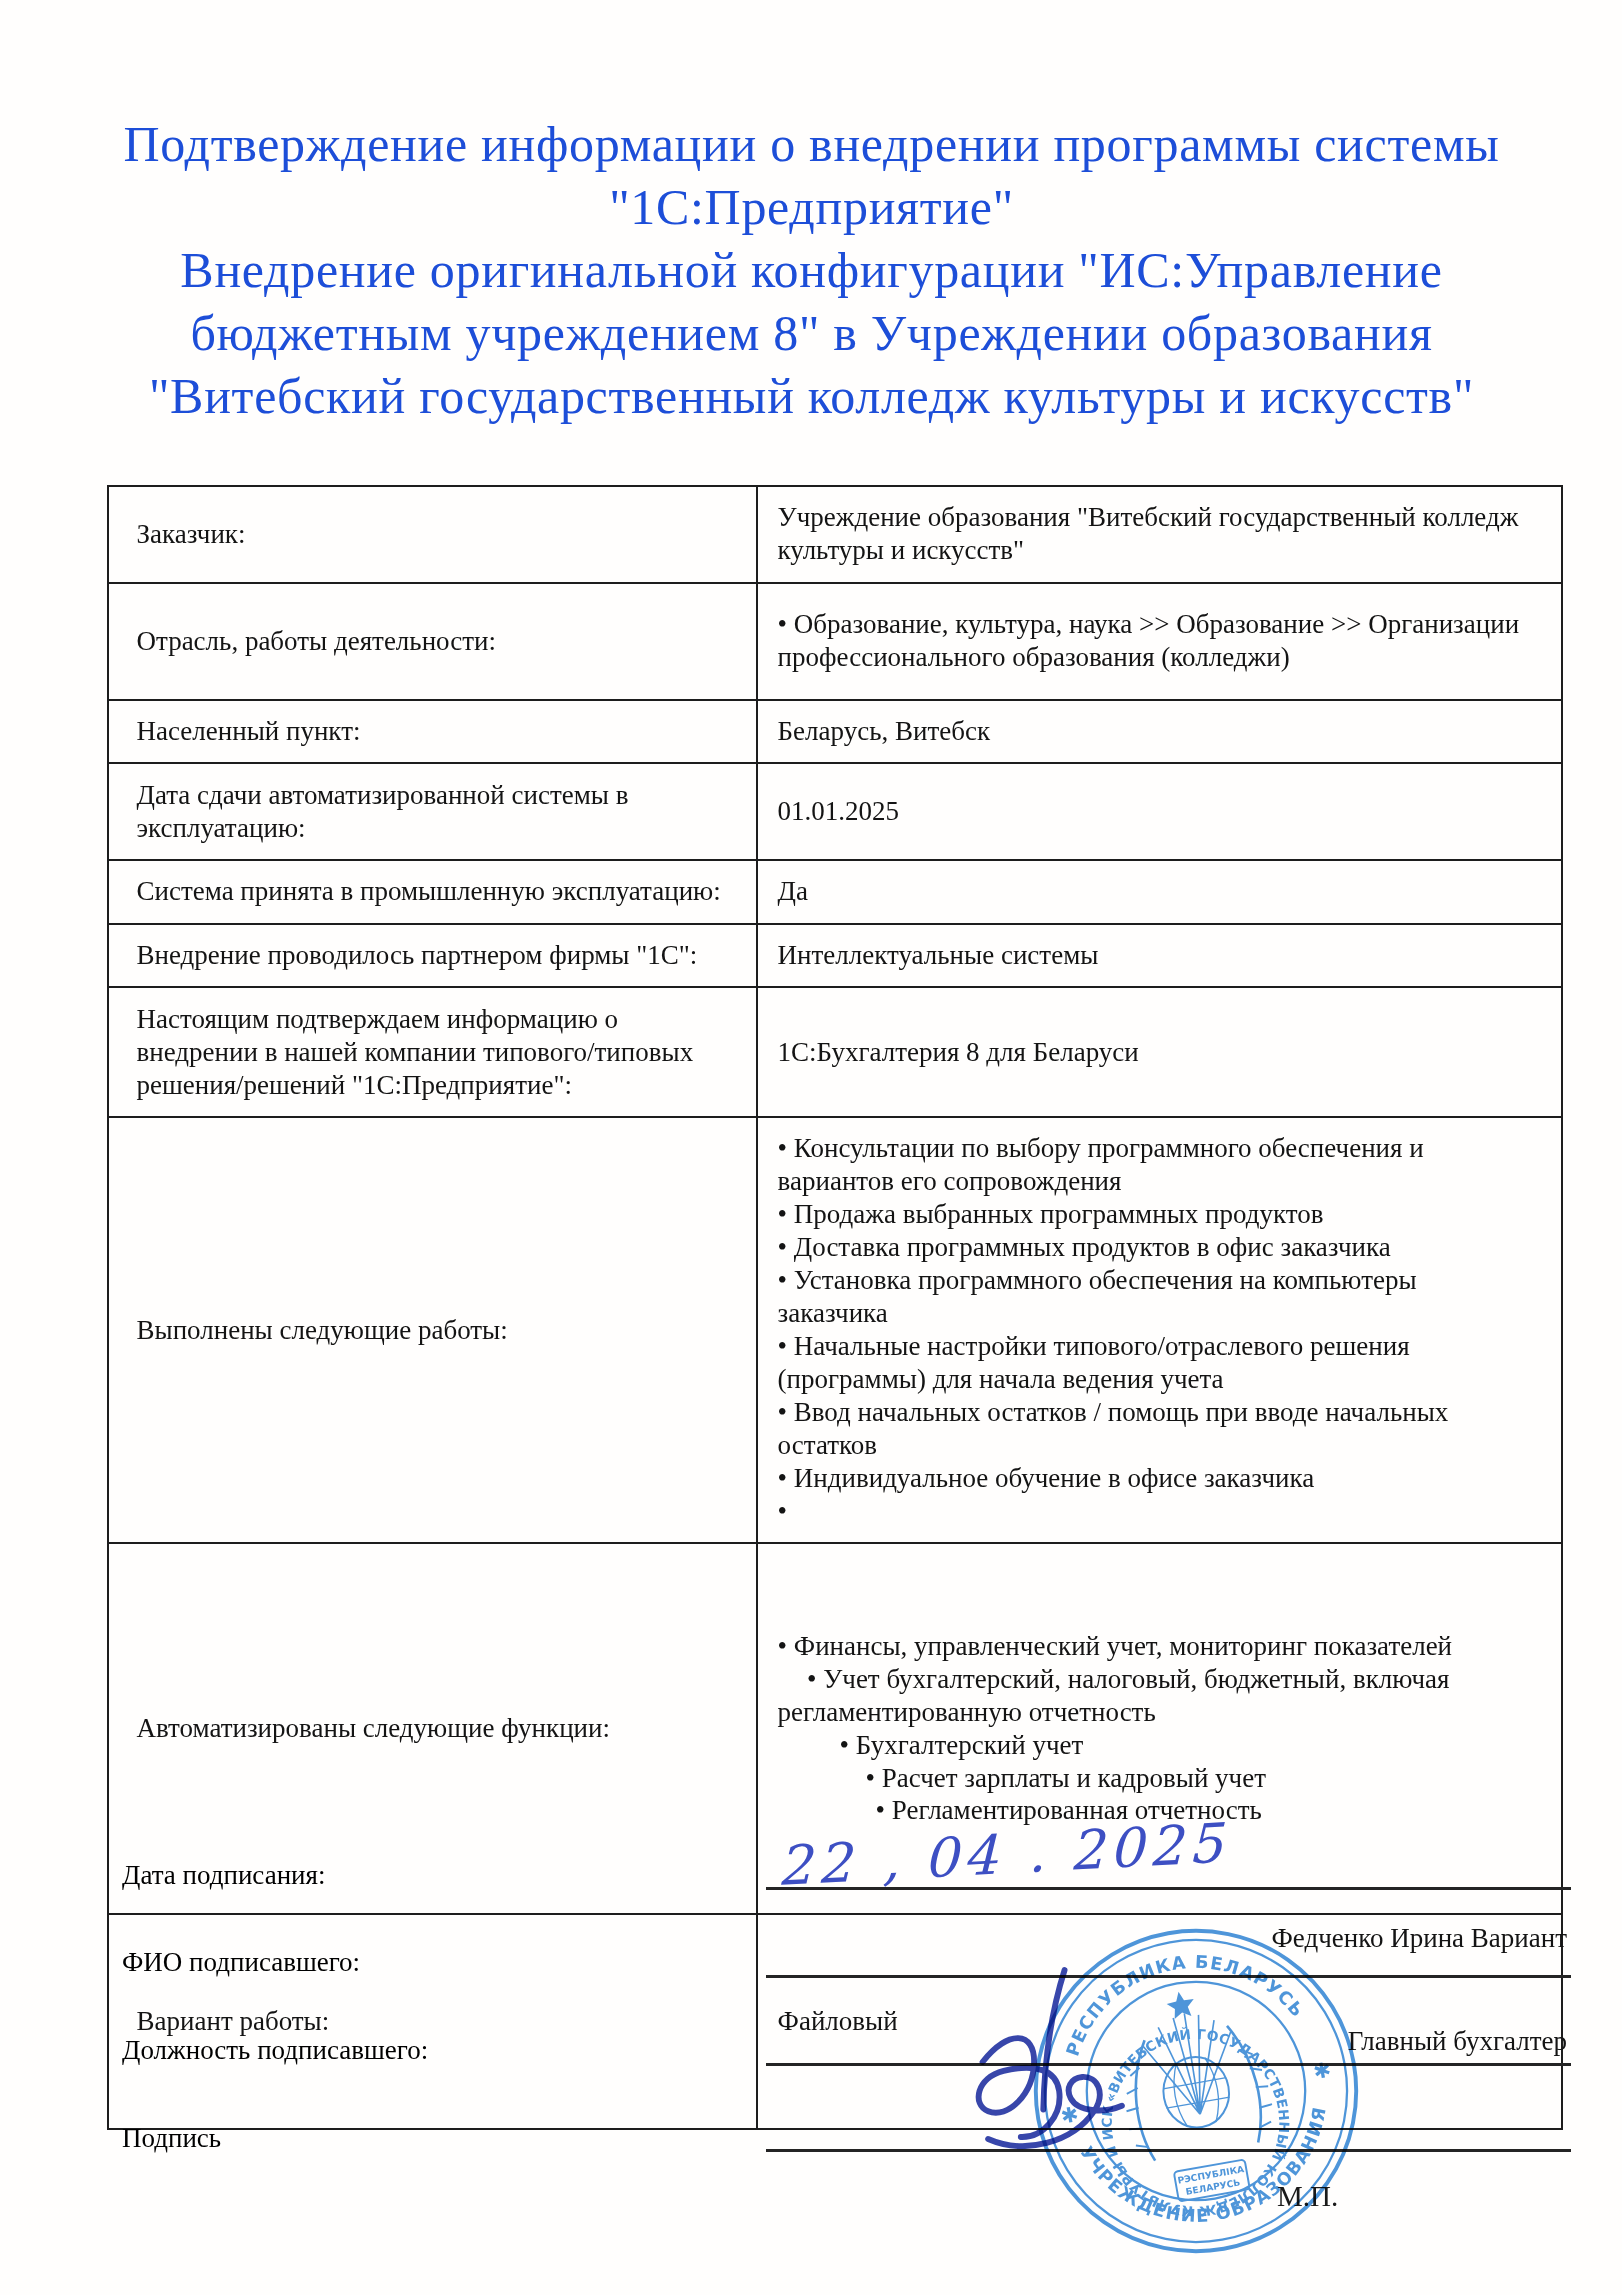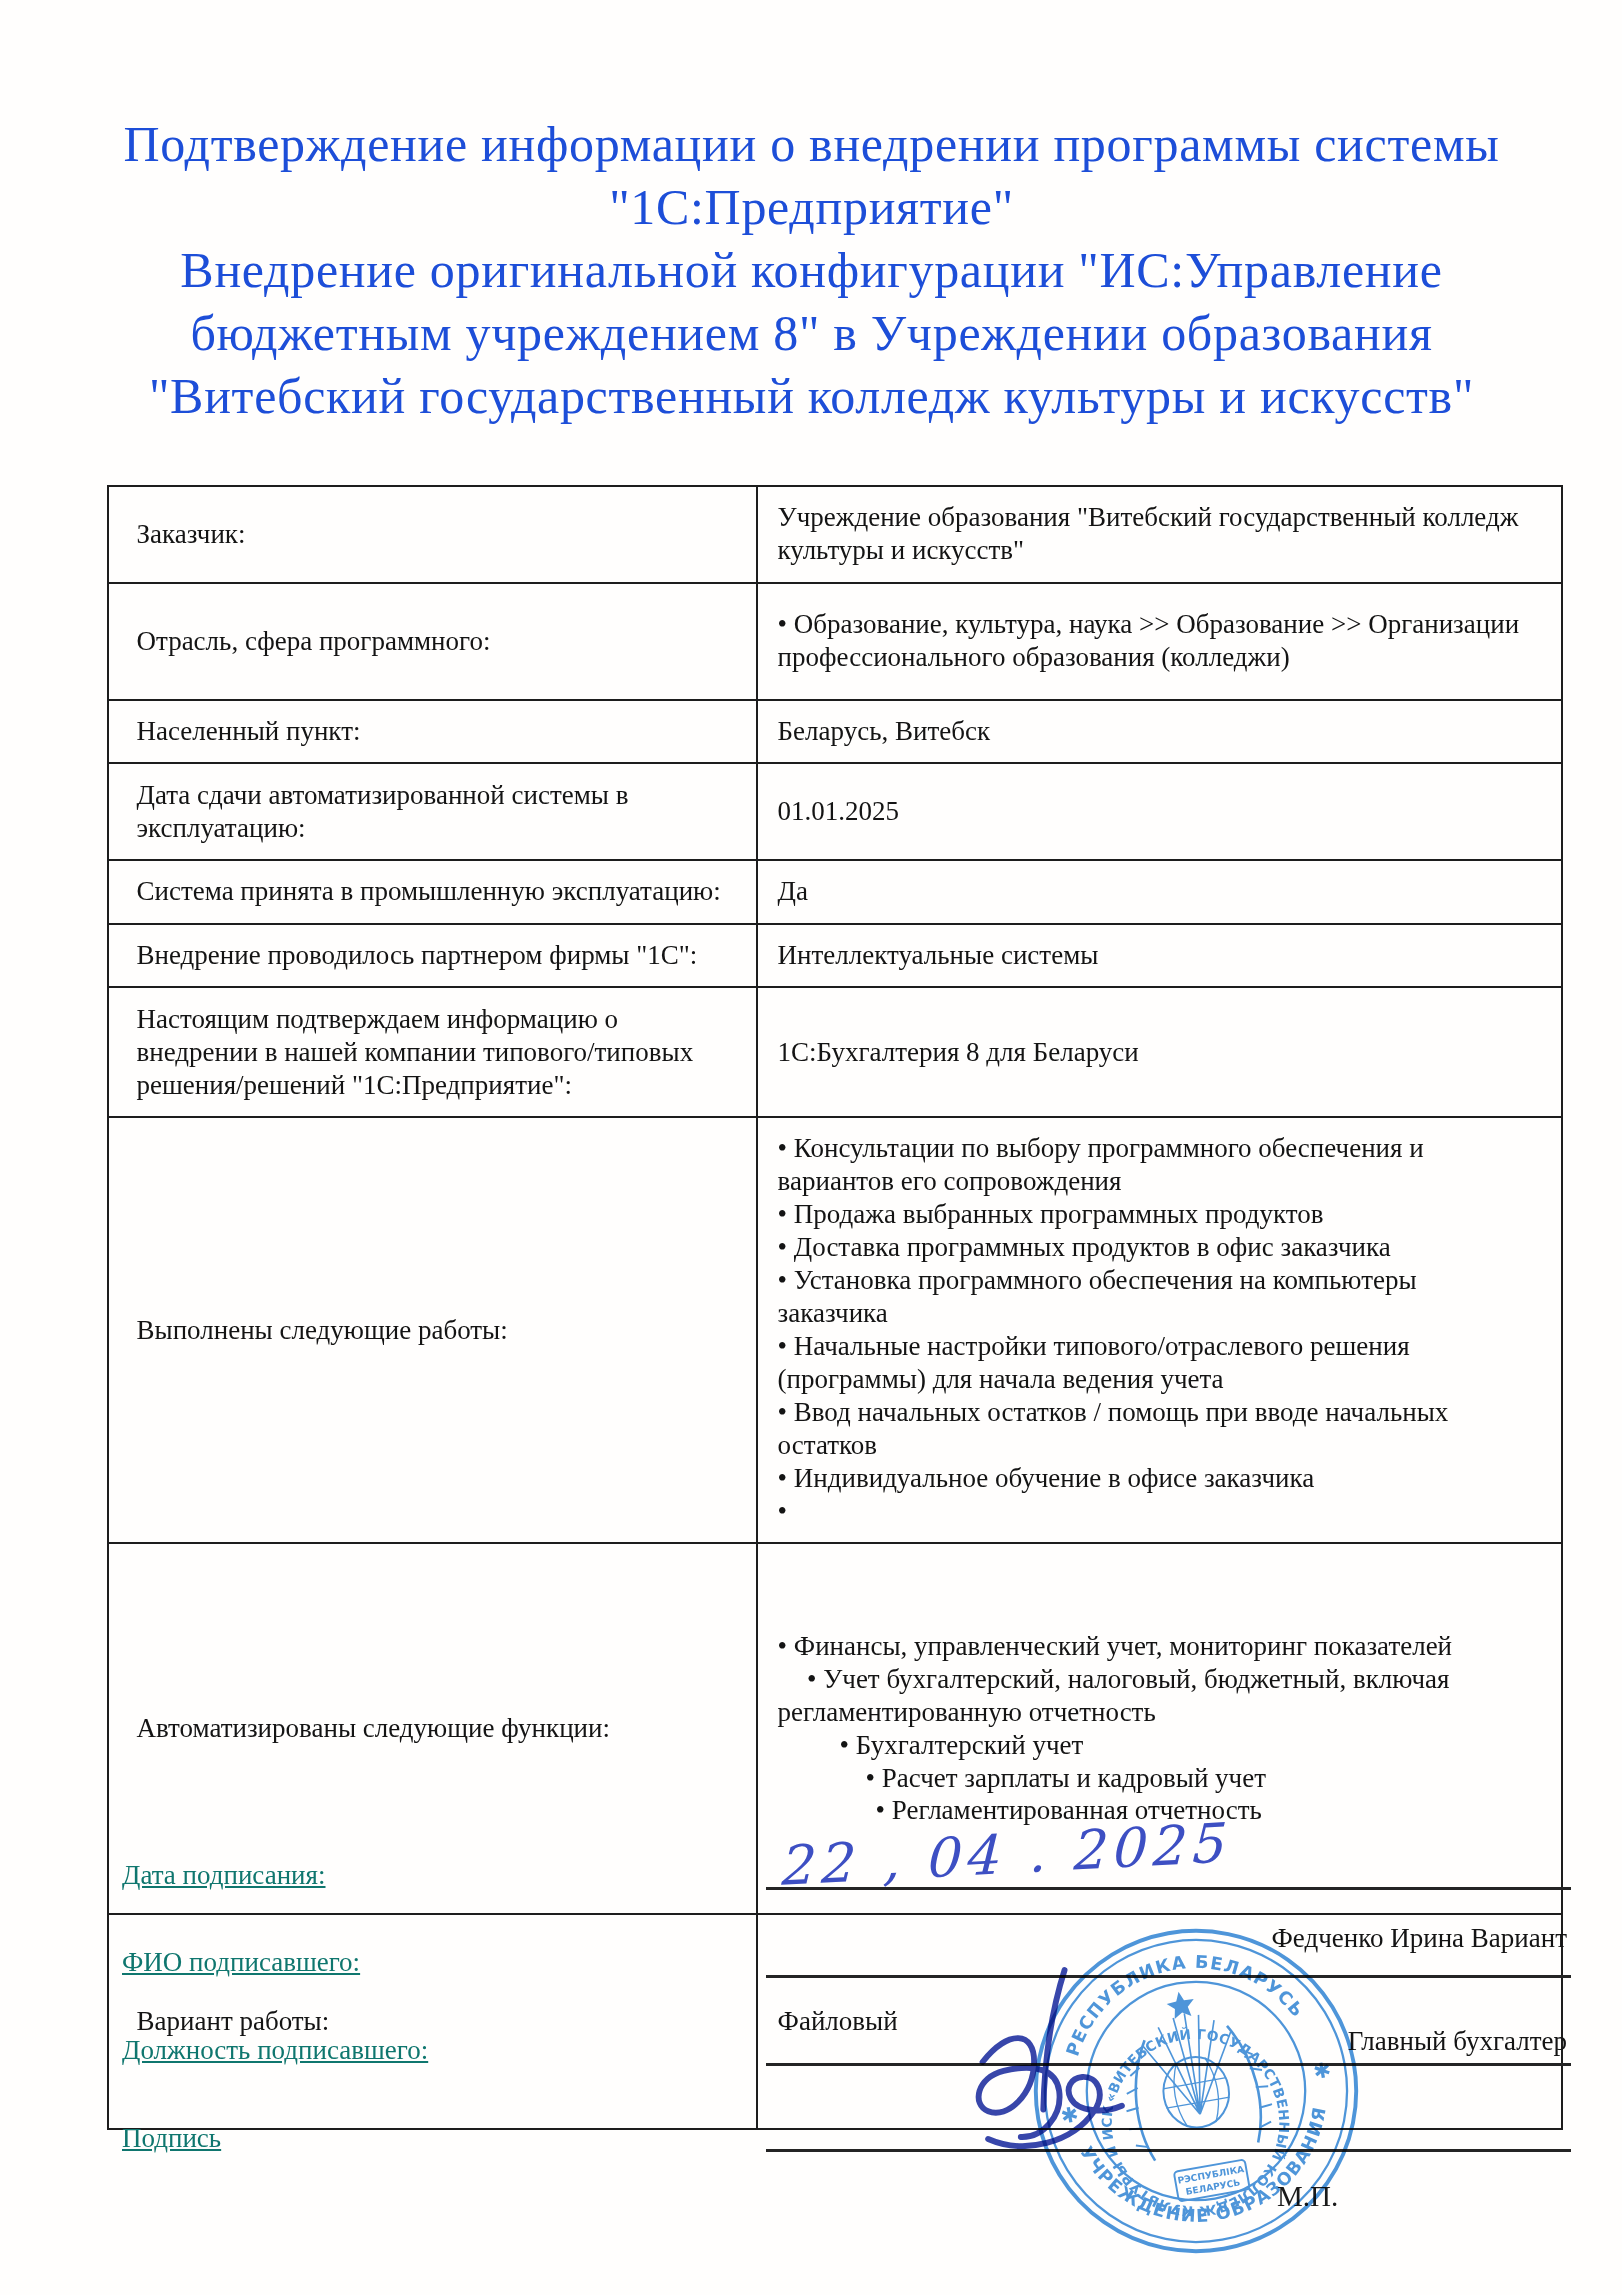--- a/index.html
+++ b/index.html
@@ -25,21 +25,21 @@
   #info-table tr:nth-child(4){height:88px;}
   #info-table tr:nth-child(5){height:60px;border-radius:16px;}
   #info-table tr:nth-child(6){height:61px;}
   #info-table tr:nth-child(7){height:65px;}
   #info-table tr:nth-child(8){height:105px;}
   #info-table tr:nth-child(9){height:371px;}
   #info-table tr:nth-child(10){height:215px;}
   #info-table tr:nth-child(11){height:63px;}
 
   
-  .sig-label{position:absolute;left:122px;font-size:27px;color:#0f766e;text-decoration:underline;}
+  .sig-label{position:absolute;left:122px;font-size:27px;color:#000000;}
   .sig-line{position:absolute;left:766px;width:805px;height:2.6px;background:#242424;}
   .sig-value{position:absolute;right:56px;font-size:27px;color:#141414;text-align:right;}
   .handwritten-date{position:absolute;left:782px;top:1823px;
         font-family:"DejaVu Serif", serif;font-style:italic;font-size:54px;
         color:#3d4fc5;transform:rotate(-3deg) skewX(-6deg);letter-spacing:5.2px;
         mix-blend-mode:multiply;}
   .mp-note{position:absolute;left:1277px;top:2180px;font-size:29px;color:#1a1a1a;}
 
   .stamp-svg{position:absolute;left:1026px;top:1921px;mix-blend-mode:multiply;opacity:.92;}
   .signature-svg{position:absolute;left:941px;top:1960px;mix-blend-mode:multiply;}
@@ -61,21 +61,21 @@
     <colgroup>
         <col style="width:649px">
         <col style="width:805px">
       </colgroup>
     <tbody>
         <tr>
           <td class="label-cell">Заказчик:</td>
           <td class="value-cell">Учреждение образования "Витебский государственный колледж культуры и искусств"</td>
         </tr>
         <tr>
-          <td class="label-cell">Отрасль, сфера программного:</td>
+          <td class="label-cell">Отрасль, работы деятельности:</td>
           <td class="value-cell">• Образование, культура, наука &gt;&gt; Образование &gt;&gt; Организации профессионального образования (колледжи)</td>
         </tr>
         <tr>
           <td class="label-cell">Населенный пункт:</td>
           <td class="value-cell">Беларусь, Витебск</td>
         </tr>
         <tr>
           <td class="label-cell">Дата сдачи автоматизированной системы в эксплуатацию:</td>
           <td class="value-cell">01.01.2025</td>
         </tr>

